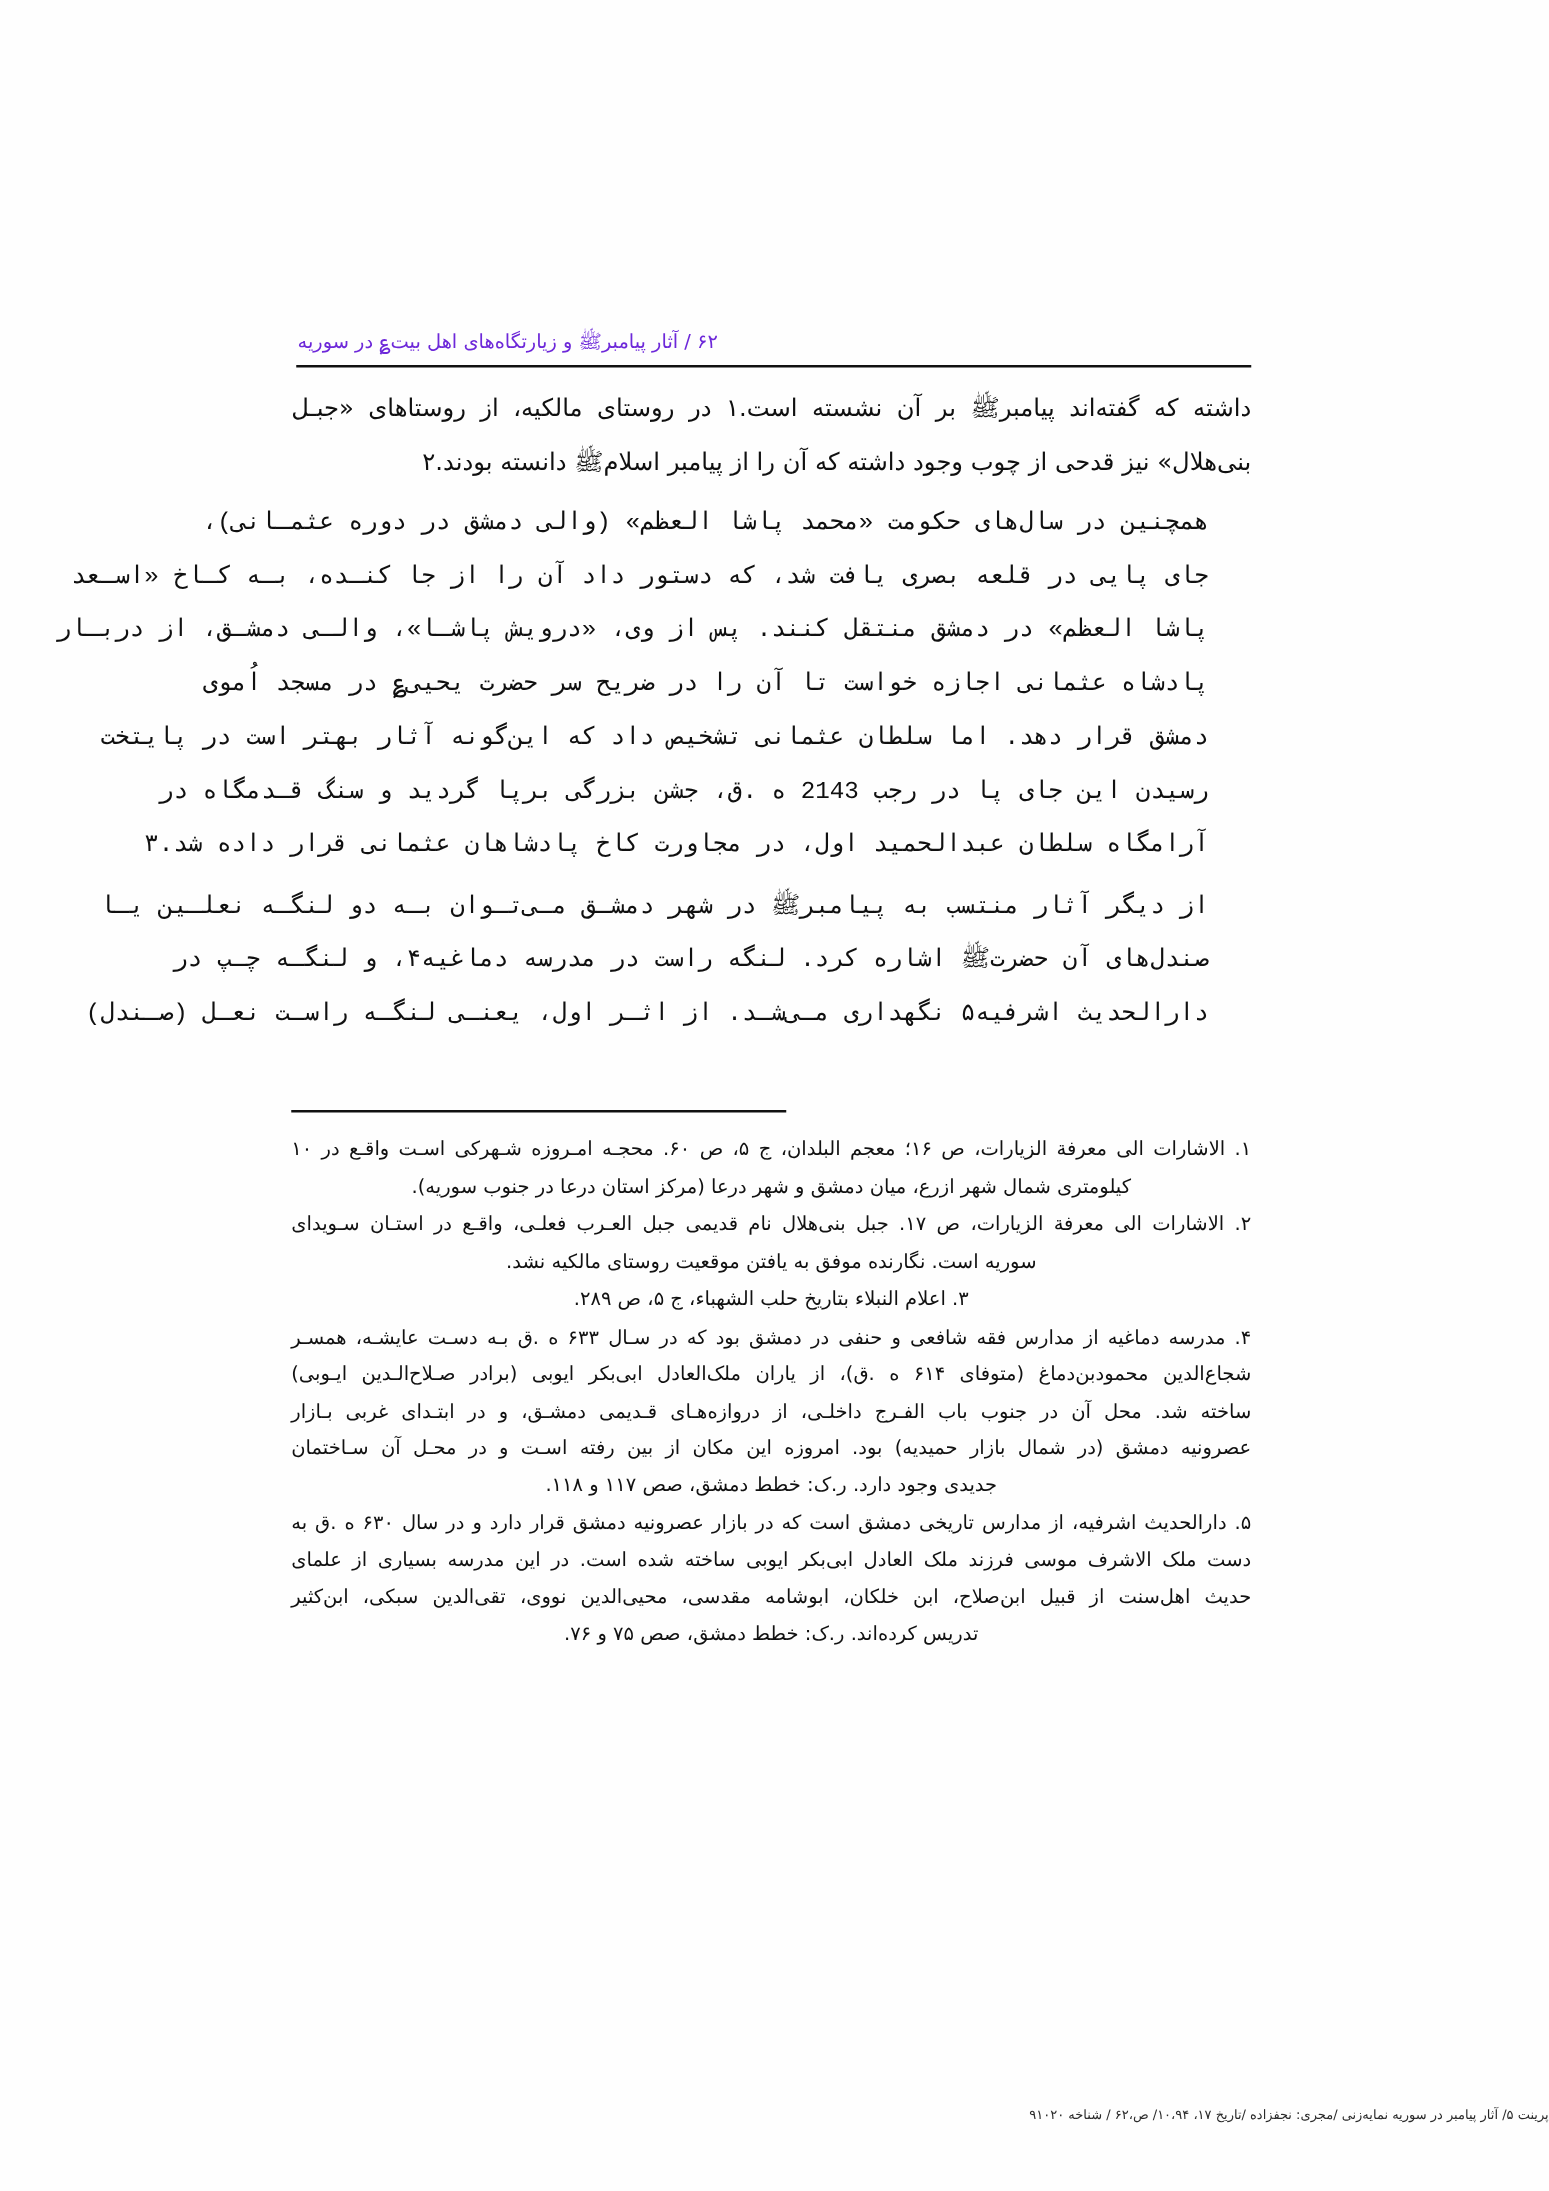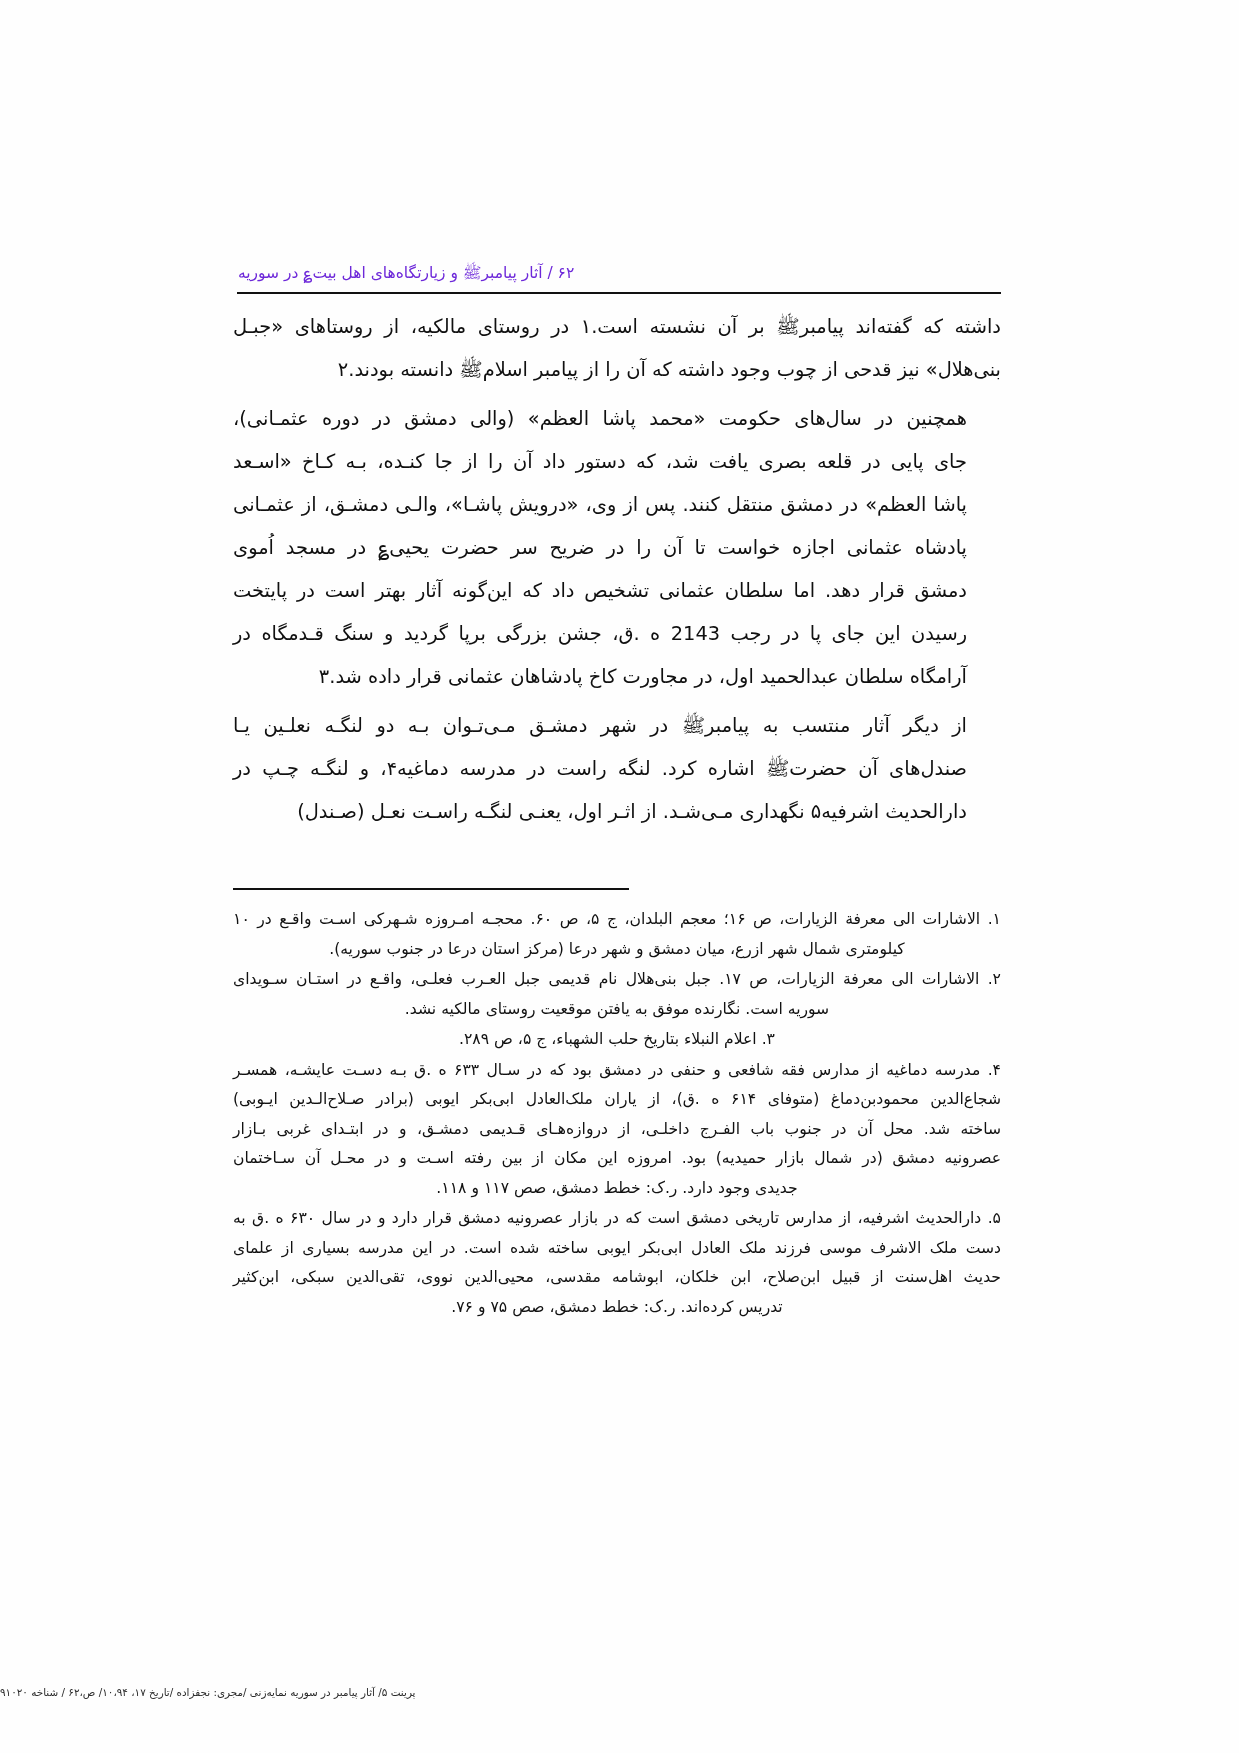--- a/index.html
+++ b/index.html
@@ -61,20 +61,21 @@
   }
   .para {
     margin: 0 0 0 0;
     text-indent: 0;
   }
   .para + .para {
     margin-top: 6px;
   }
   .para.indent {
     text-indent: 34px;
+    font-family: Liberation Mono, monospace;
   }
   .para .ln {
     display: block;
     text-align: justify;
     text-align-last: justify;
     white-space: nowrap;
   }
   .para .ln.last {
     text-align-last: right;
   }
@@ -115,21 +116,21 @@
   .fn-item .ln.last {
     text-align-last: center;
   }
 
   
   .colophon {
     position: absolute;
     bottom: 55px;
     left: 0;
     right: 0;
-    text-align: left;
+    text-align: right;
     direction: rtl;
     font-size: 10.4px;
     color: #2a2a2a;
     letter-spacing: 0.1px;
   }
 </style>
 </head>
 <body>
 
 <div class="page">
@@ -140,21 +141,21 @@
   <div class="body-col">
 
     <div class="para">
       <span class="ln">داشته که گفته‌اند پیامبرﷺ بر آن نشسته است.۱ در روستای مالکیه، از روستاهای «جبـل</span>
       <span class="ln last">بنی‌هلال» نیز قدحی از چوب وجود داشته که آن را از پیامبر اسلامﷺ دانسته بودند.۲</span>
     </div>
 
     <div class="para indent">
       <span class="ln">همچنین در سال‌های حکومت «محمد پاشا العظم» (والی دمشق در دوره عثمـانی)،</span>
       <span class="ln">جای پایی در قلعه بصری یافت شد، که دستور داد آن را از جا کنـده، بـه کـاخ «اسـعد</span>
-      <span class="ln">پاشا العظم» در دمشق منتقل کنند. پس از وی، «درویش پاشـا»، والـی دمشـق، از عثمـانی</span>
+      <span class="ln">پاشا العظم» در دمشق منتقل کنند. پس از وی، «درویش پاشـا»، والـی دمشـق، از دربـار</span>
       <span class="ln">پادشاه عثمانی اجازه خواست تا آن را در ضریح سر حضرت یحیی؏ در مسجد اُموی</span>
       <span class="ln">دمشق قرار دهد. اما سلطان عثمانی تشخیص داد که این‌گونه آثار بهتر است در پایتخت</span>
       <span class="ln">رسیدن این جای پا در رجب 2143 ه .ق، جشن بزرگی برپا گردید و سنگ قـدمگاه در</span>
       <span class="ln last">آرامگاه سلطان عبدالحمید اول، در مجاورت کاخ پادشاهان عثمانی قرار داده شد.۳</span>
     </div>
 
     <div class="para indent">
       <span class="ln">از دیگر آثار منتسب به پیامبرﷺ در شهر دمشـق مـی‌تـوان بـه دو لنگـه نعلـین یـا</span>
       <span class="ln">صندل‌های آن حضرتﷺ اشاره کرد. لنگه راست در مدرسه دماغیه۴، و لنگـه چـپ در</span>
       <span class="ln last">دارالحدیث اشرفیه۵ نگهداری مـی‌شـد. از اثـر اول، یعنـی لنگـه راسـت نعـل (صـندل)</span>

